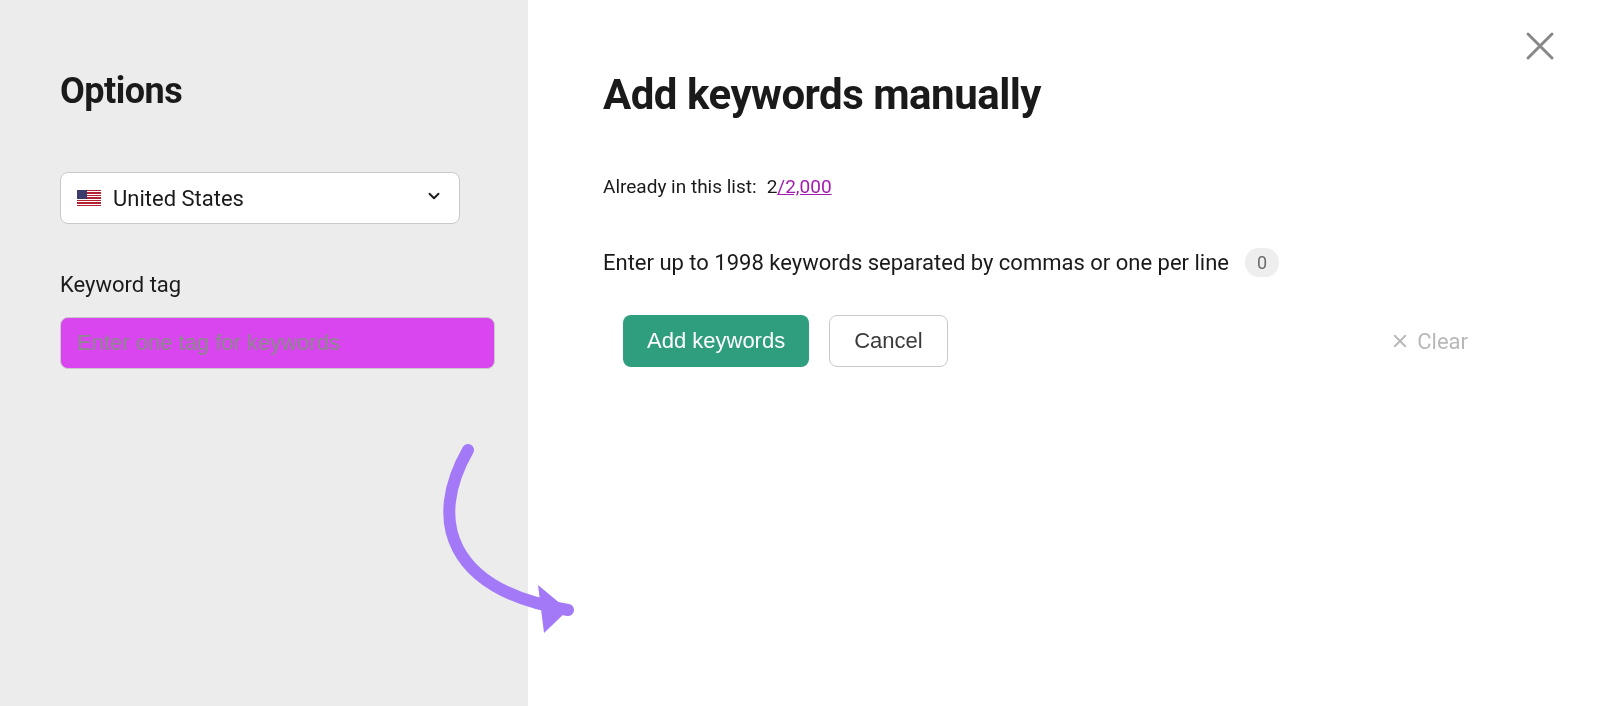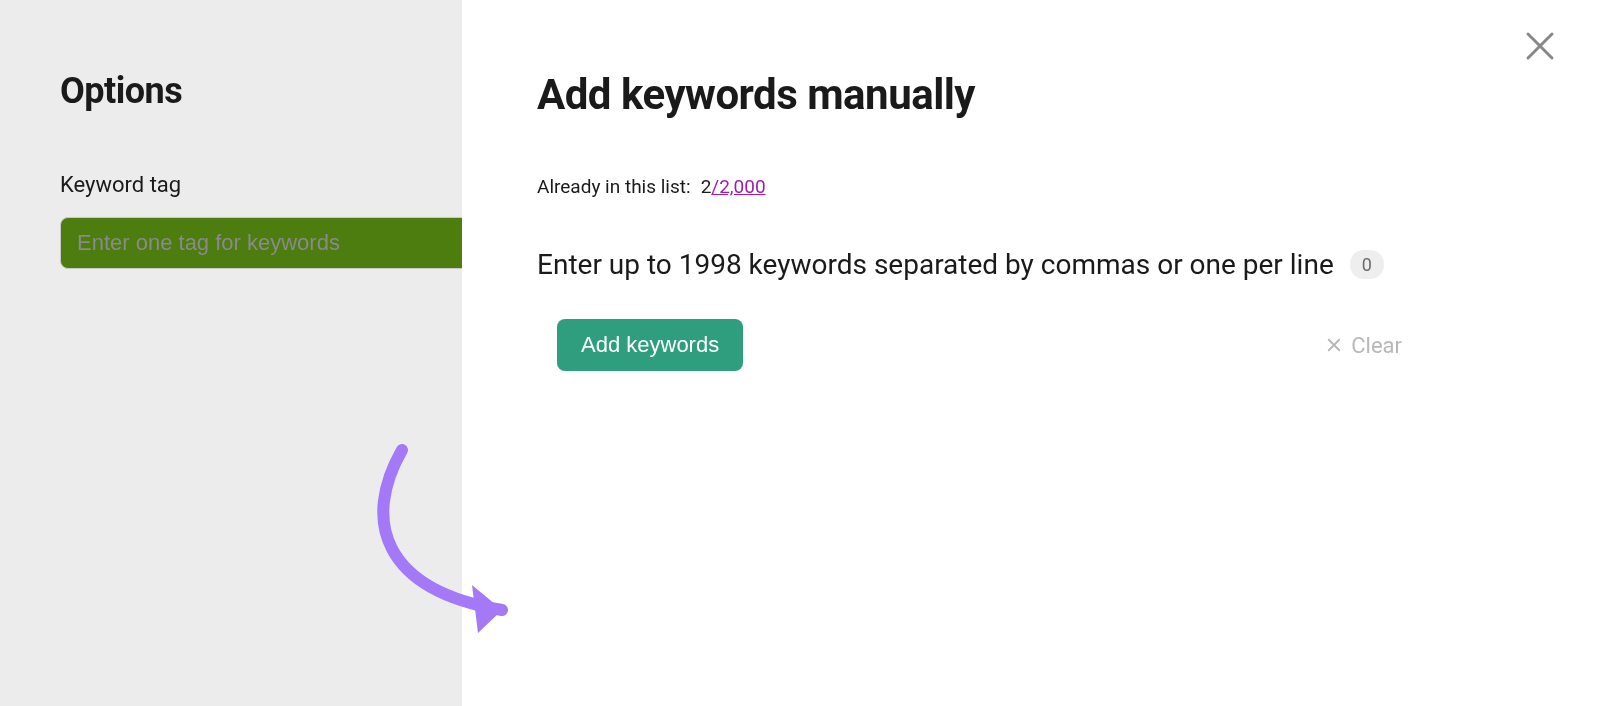--- a/index.html
+++ b/index.html
@@ -1,56 +1,65 @@
 <!DOCTYPE html>
 <html><head>
 <meta charset="utf-8">
 <style>
   * { box-sizing: border-box; margin: 0; padding: 0; }
   html, body { width: 1600px; height: 706px; font-family: -apple-system, BlinkMacSystemFont, "Segoe UI", Roboto, Arial, sans-serif; color: #1a1a1a; }
   .container { display: flex; width: 100%; height: 100%; }
-  .sidebar { width: 462px; background: #ececec; padding: 70px 60px 0 60px; flex-shrink: 0; }
+  .sidebar { width: 528px; background: #ececec; padding: 70px 60px 0 60px; flex-shrink: 0; }
   .sidebar h2 { font-size: 36px; font-weight: 700; margin-bottom: 60px; letter-spacing: -0.5px; }
   .field-label { font-size: 22px; font-weight: 400; margin-bottom: 20px; color: #1a1a1a; }
   .select-box { position: relative; width: 400px; height: 52px; background: #fff; border: 1px solid #c9c9c9; border-radius: 8px; display: flex; align-items: center; padding: 0 16px; cursor: pointer; margin-bottom: 48px; }
   .flag { width: 24px; height: 16px; margin-right: 12px; display: inline-block; position: relative; background: linear-gradient(to bottom, #b22234 0%, #b22234 7.7%, #fff 7.7%, #fff 15.4%, #b22234 15.4%, #b22234 23.1%, #fff 23.1%, #fff 30.8%, #b22234 30.8%, #b22234 38.5%, #fff 38.5%, #fff 46.2%, #b22234 46.2%, #b22234 53.9%, #fff 53.9%, #fff 61.6%, #b22234 61.6%, #b22234 69.3%, #fff 69.3%, #fff 77%, #b22234 77%, #b22234 84.7%, #fff 84.7%, #fff 92.4%, #b22234 92.4%, #b22234 100%); }
   .flag::before { content: ""; position: absolute; top: 0; left: 0; width: 40%; height: 53.85%; background: #3c3b6e; }
   .select-text { font-size: 22px; }
   .chevron { position: absolute; right: 16px; }
   .chevron svg { width: 18px; height: 18px; }
-  .tag-input { width: 435px; height: 52px; background: #4d7c0f; border: 1px solid #c9c9c9; border-radius: 8px; padding: 0 16px; font-size: 22px; color: #1a1a1a; }
+  .tag-input { width: 435px; height: 52px; background: #d946ef; border: 1px solid #c9c9c9; border-radius: 8px; padding: 0 16px; font-size: 22px; color: #1a1a1a; }
   .tag-input::placeholder { color: #8a8a8a; }
   .main { flex: 1; background: #fff; padding: 70px 60px 8px 75px; position: relative; }
   .close-btn { position: absolute; top: 28px; right: 42px; cursor: pointer; }
   .close-btn svg { width: 36px; height: 36px; stroke: #888; stroke-width: 2; }
   .main h1 { font-size: 42px; font-weight: 700; margin-bottom: 56px; letter-spacing: -0.5px; }
   .already-row { font-size: 19px; margin-bottom: 50px; display: flex; align-items: baseline; gap: 10px; }
   .already-label {}
   .already-count { }
   .already-max { color: #a21caf; text-decoration: underline; }
   .enter-row { display: flex; align-items: center; gap: 16px; margin-bottom: 18px; }
-  .enter-text { font-size: 28px; }
+  .enter-text { font-size: 22px; }
   .count-badge { background: #eee; color: #6b6b6b; border-radius: 14px; font-size: 18px; padding: 4px 12px; min-width: 28px; text-align: center; }
   .textarea-box { width: 865px; height: 248px; border: 6px solid #a379f7; background: #fff; padding: 14px 14px; font-size: 22px; line-height: 1.6; color: #7a7a7a; resize: none; font-family: inherit; }
   .textarea-box::placeholder { color: #7a7a7a; white-space: pre-wrap; }
   .button-row { display: flex; align-items: center; margin-top: 38px; width: 865px; }
   .btn { height: 52px; border-radius: 8px; font-size: 22px; padding: 0 24px; cursor: pointer; display: inline-flex; align-items: center; justify-content: center; margin-left: 20px; }
   .btn-primary { background: #2e9e7e; color: #fff; border: none; font-weight: 500; }
   .btn-secondary { background: #fff; color: #3a3a3a; border: 1px solid #c9c9c9; margin-left: 20px; }
   .clear-link { margin-left: auto; display: inline-flex; align-items: center; gap: 8px; color: #b8b8b8; font-size: 22px; cursor: pointer; }
   .clear-link svg { width: 18px; height: 18px; stroke: #b8b8b8; stroke-width: 2.5; }
   .arrow-annotation { position: absolute; left: -120px; top: 440px; pointer-events: none; }
 </style>
 </head>
 <body>
 
 <div class="container">
   <aside class="sidebar">
     <h2>Options</h2>
 
+    <div class="select-box">
+      <span class="flag"></span>
+      <span class="select-text">United States</span>
+      <span class="chevron">
+        <svg viewBox="0 0 24 24" fill="none" stroke="#1a1a1a" stroke-width="2.5" stroke-linecap="round" stroke-linejoin="round">
+            <polyline points="6 9 12 15 18 9"></polyline>
+          </svg>
+      </span>
+    </div>
 
     <div class="field-label">Keyword tag</div>
     <input class="tag-input" type="text" placeholder="Enter one tag for keywords" style="">
   </aside>
 
   <main class="main">
     <div class="close-btn">
       <svg viewBox="0 0 24 24" fill="none" stroke-linecap="round">
           <line x1="4" y1="4" x2="20" y2="20"></line>
           <line x1="20" y1="4" x2="4" y2="20"></line>
@@ -67,20 +76,21 @@
     </div>
 
     <div class="enter-row">
       <span class="enter-text">Enter up to 1998 keywords separated by commas or one per line</span>
       <span class="count-badge">0</span>
     </div>
 
 
     <div class="button-row">
       <button class="btn btn-primary">Add keywords</button>
+      <button class="btn btn-secondary">Cancel</button>
       <span class="clear-link">
         <svg viewBox="0 0 24 24" fill="none" stroke-linecap="round">
             <line x1="5" y1="5" x2="19" y2="19"></line>
             <line x1="19" y1="5" x2="5" y2="19"></line>
           </svg>
         <span>Clear</span>
       </span>
     </div>
 
     <svg class="arrow-annotation" width="210" height="220" viewBox="0 0 210 220">

